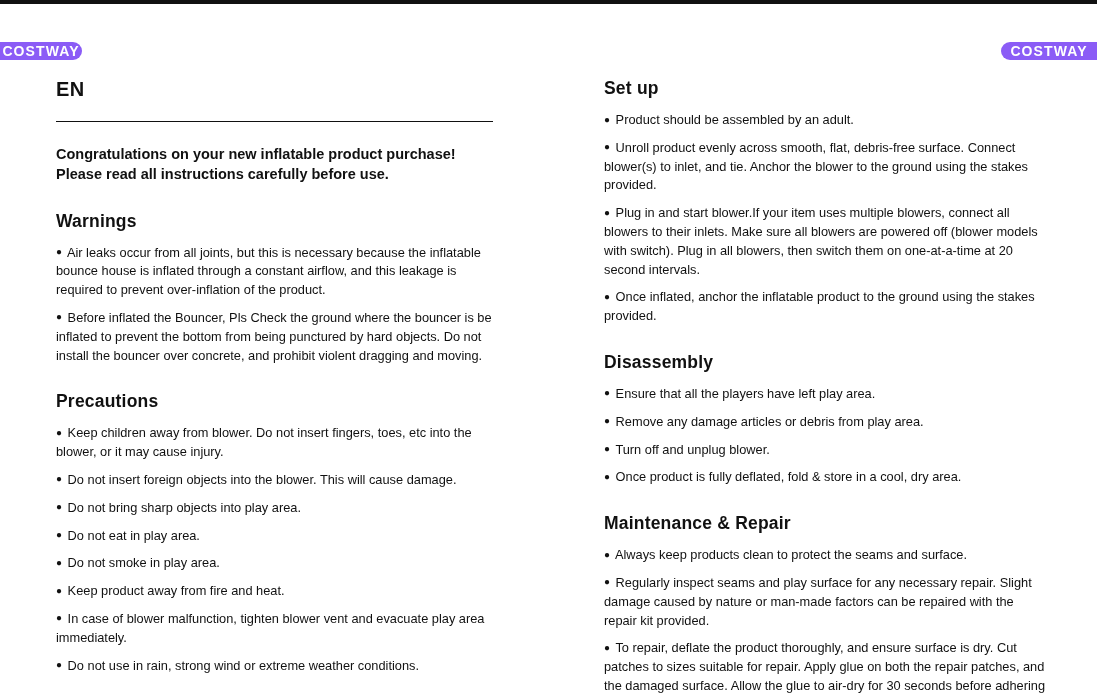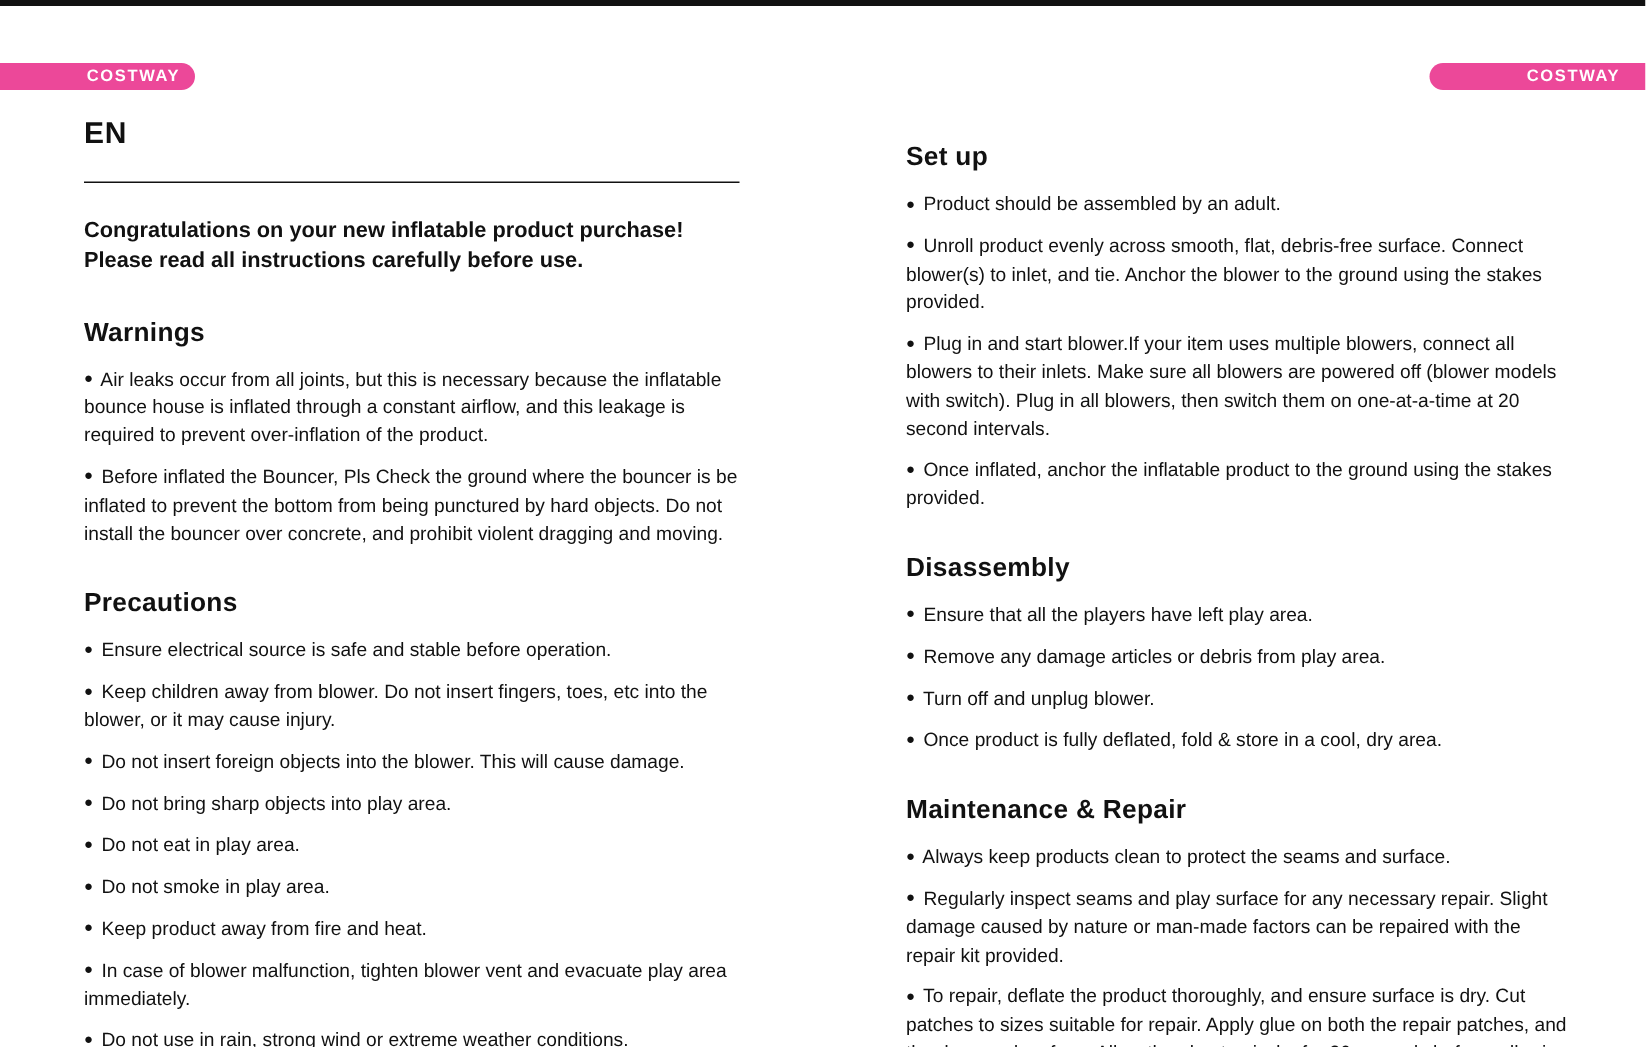--- a/index.html
+++ b/index.html
@@ -26,29 +26,28 @@
     top: 0;
     left: 0;
     width: 1097px;
     height: 4px;
     background: #111111;
   }
   .brand-tab {
     position: absolute;
     top: 42px;
     height: 18px;
-    background: #ec4899;
+    background: #8b5cf6;
     color: #ffffff;
-    font-size: 11px;
+    font-size: 14px;
     font-weight: bold;
     letter-spacing: 1.1px;
     display: flex;
     align-items: center;
     justify-content: center;
-    padding-left: 48px;
   }
   .brand-left {
     left: 0;
     width: 82px;
     border-top-right-radius: 9px;
     border-bottom-right-radius: 9px;
   }
   .brand-right {
     right: 0;
     width: 96px;
@@ -85,21 +84,21 @@
   }
   .intro div { white-space: nowrap; font-weight: bold; }
   h2.section {
     font-size: 17.5px;
     font-weight: bold;
     color: #111111;
     margin: 26px 0 12px 0;
     letter-spacing: 0.2px;
   }
   .col-right h2.section:first-child {
-    margin-top: 16px;
+    margin-top: 0;
   }
   .bullet {
     font-size: 12.8px;
     line-height: 1.47;
     margin: 0 0 9px 0;
     color: #111111;
   }
   .bullet .dot {
     font-size: 10px;
     vertical-align: 1.5px;
@@ -131,21 +130,20 @@
     <div class="intro">
       <div>Congratulations on your new inflatable product purchase!</div>
       <div>Please read all instructions carefully before use.</div>
     </div>
 
     <h2 class="section">Warnings</h2>
     <p class="bullet"><span class="dot">●</span> <span>Air leaks occur from all joints, but this is necessary because the inflatable bounce house is inflated through a constant airflow, and this leakage is required to prevent over-inflation of the product.</span></p>
     <p class="bullet"><span class="dot">●</span> <span>Before inflated the Bouncer, Pls Check the ground where the bouncer is be inflated to prevent the bottom from being punctured by hard objects. Do not install the bouncer over concrete, and prohibit violent dragging and moving.</span></p>
 
     <h2 class="section">Precautions</h2>
-    <p class="bullet"><span class="dot">●</span> <span>Ensure electrical source is safe and stable before operation.</span></p>
     <p class="bullet"><span class="dot">●</span> <span>Keep children away from blower. Do not insert fingers, toes, etc into the blower, or it may cause injury.</span></p>
     <p class="bullet"><span class="dot">●</span> <span>Do not insert foreign objects into the blower. This will cause damage.</span></p>
     <p class="bullet"><span class="dot">●</span> <span>Do not bring sharp objects into play area.</span></p>
     <p class="bullet"><span class="dot">●</span> <span>Do not eat in play area.</span></p>
     <p class="bullet"><span class="dot">●</span> <span>Do not smoke in play area.</span></p>
     <p class="bullet"><span class="dot">●</span> <span>Keep product away from fire and heat.</span></p>
     <p class="bullet"><span class="dot">●</span> <span>In case of blower malfunction, tighten blower vent and evacuate play area immediately.</span></p>
     <p class="bullet"><span class="dot">●</span> <span>Do not use in rain, strong wind or extreme weather conditions.</span></p>
 
   </div>

